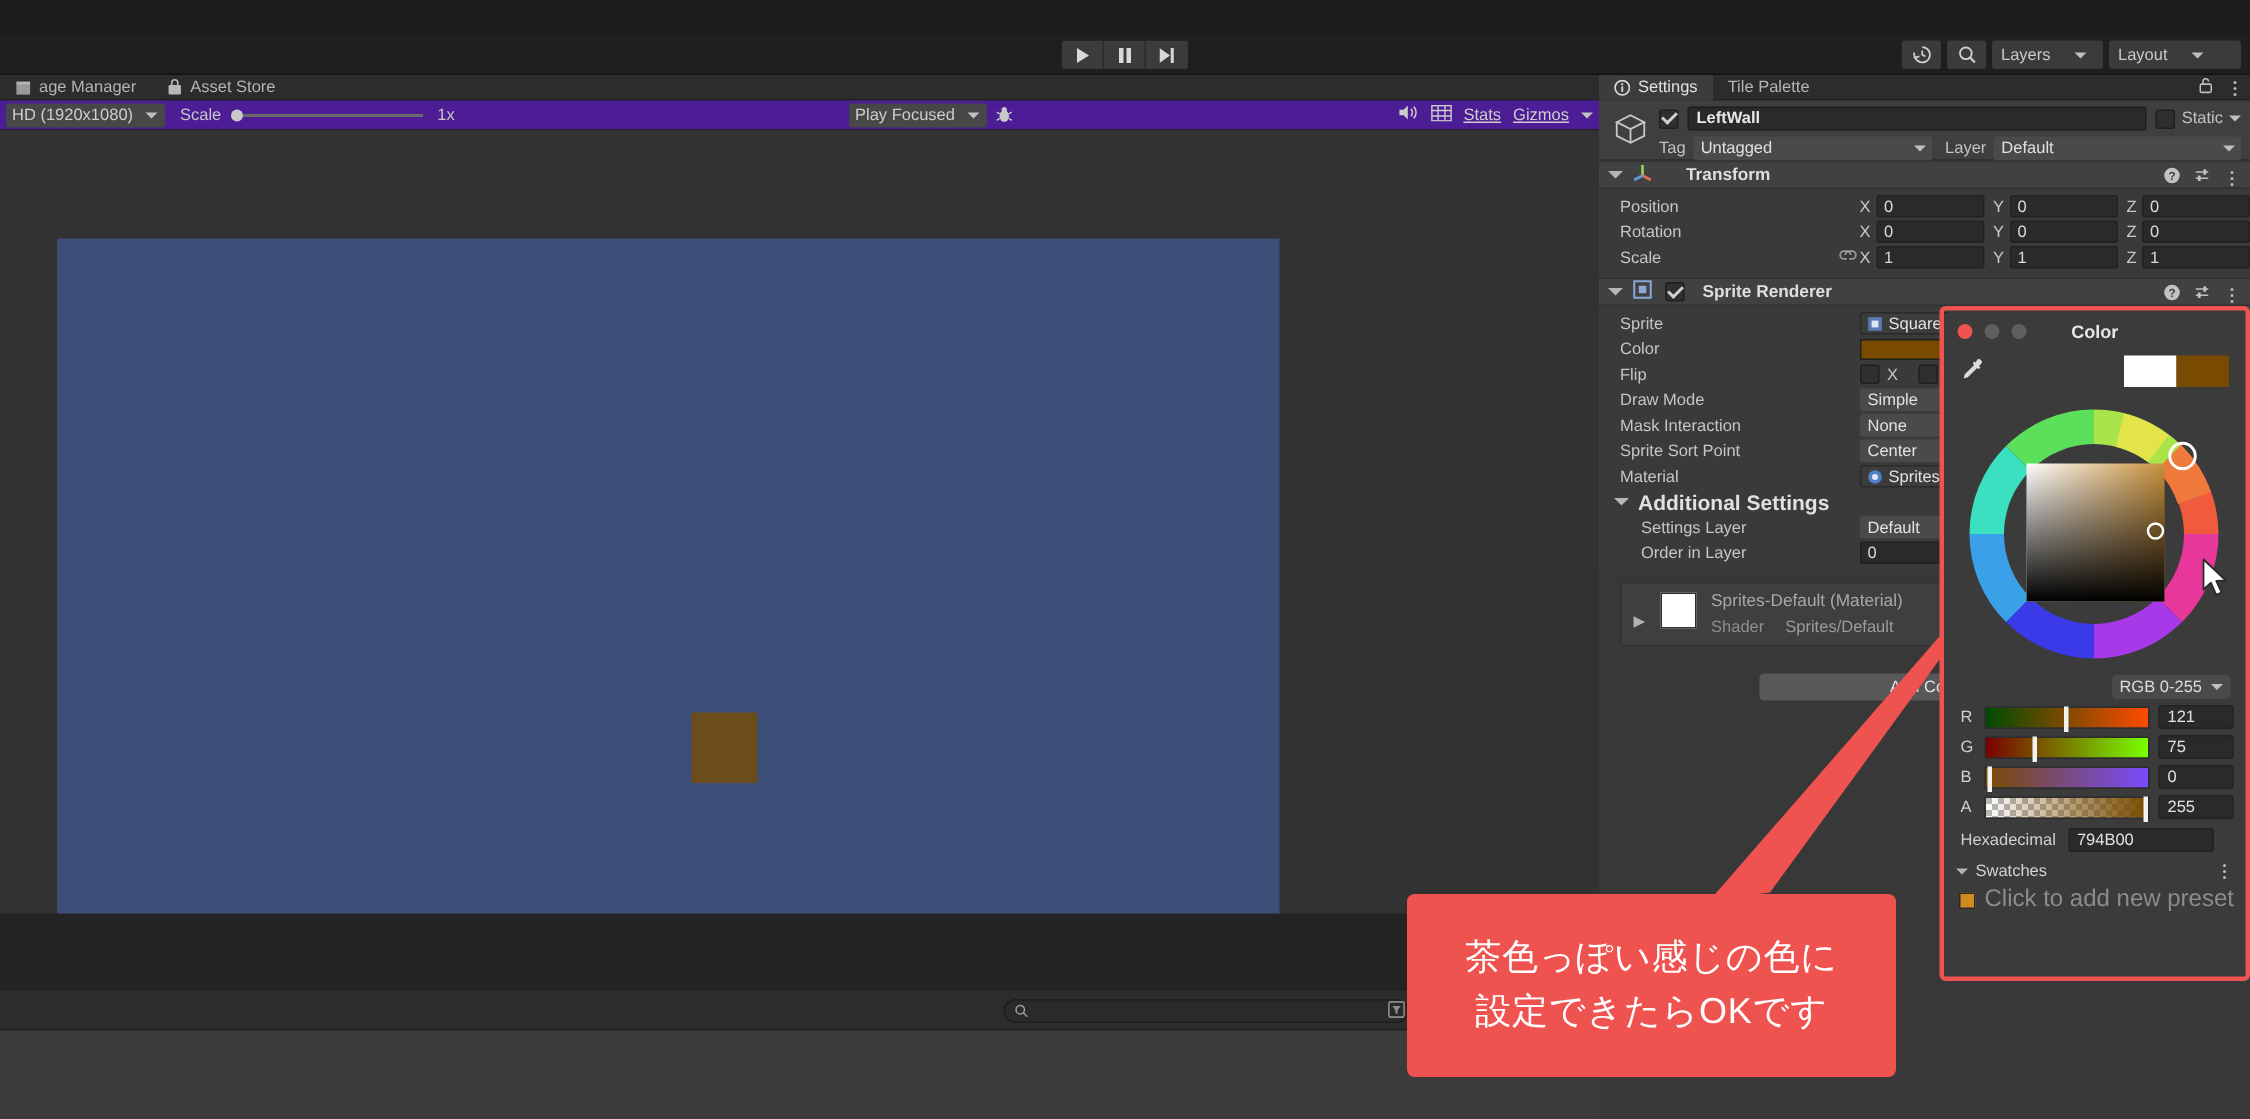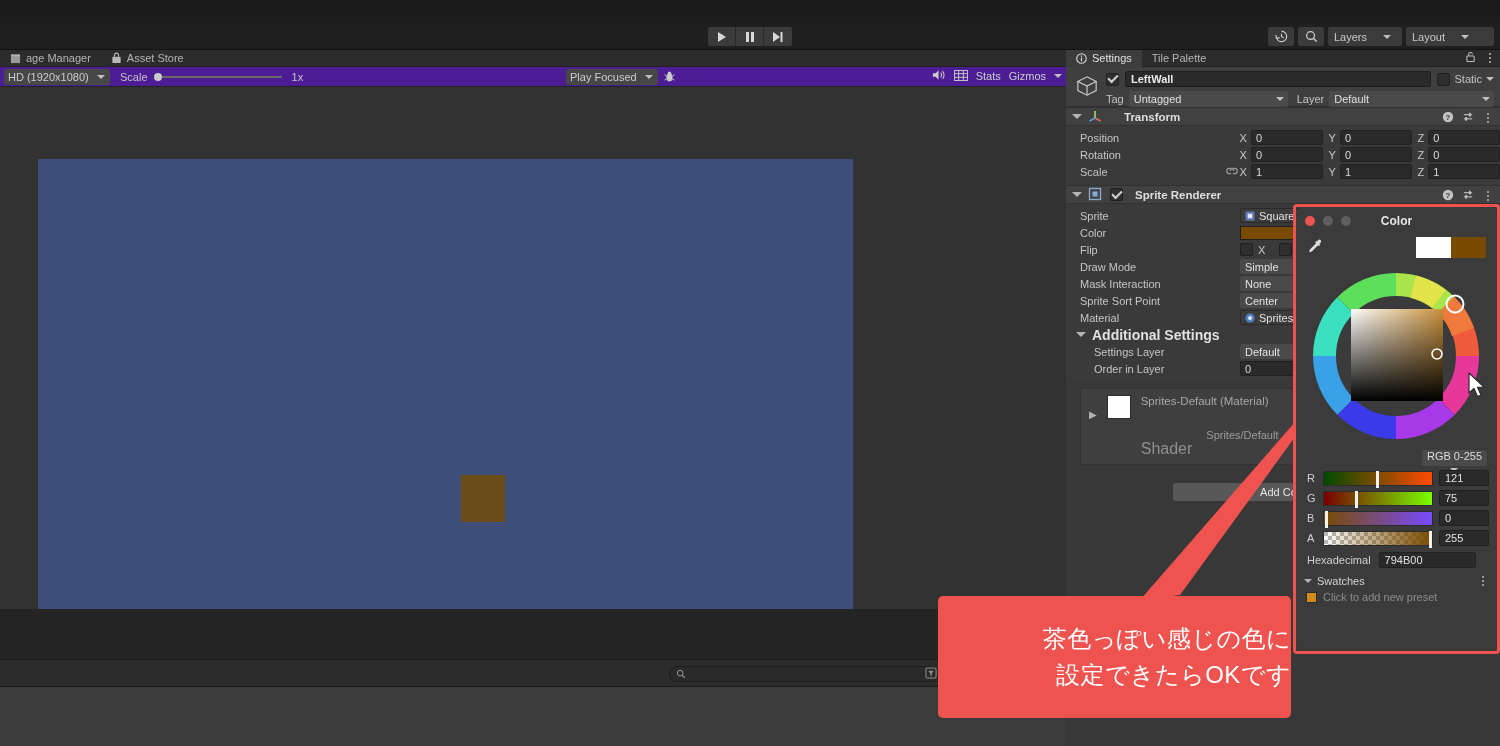--- a/index.html
+++ b/index.html
@@ -96,21 +96,21 @@
   .gt-label { font-size: 11px; color: #c6c6c6; margin: 0 6px 0 10px; }
   .slider-track {
     width: 128px; height: 2px; background: #6b6b6b; position: relative; cursor: pointer;
   }
   .slider-knob {
     position:absolute; left: 0; top: -3px; width: 8px; height: 8px; border-radius: 50%;
     background: #c9c9c9;
   }
   .gt-1x { font-size: 11px; color: #c6c6c6; margin-left: 10px; }
   .gt-right { position:absolute; right: 4px; top: 2px; display:flex; align-items:center; gap: 8px; }
-  .gt-txt { font-size: 11px; color: #cdcdcd; cursor:pointer; }
+  .gt-txt { font-size: 11px; color: #cdcdcd; cursor:pointer;text-decoration:underline; }
 
   .gameview {
     position:absolute; left:0; top: 37px; width: 1066px; height: 522px;
     background: #323232;
   }
   .gamecanvas {
     position:absolute; left: 38px; top: 72px; width: 815px; height: 458px;
     background: #3d4f78;
   }
   .gamesprite {
@@ -226,23 +226,23 @@
   .matswatch { width: 24px; height: 24px; background: #ffffff; border: 1px solid #2b2b2b; }
   .addcomp-wrap { display:flex; justify-content:center; margin-top: 18px; }
   .addcomp {
     width: 220px; height: 18px; background: #585858; border-radius: 3px;
     display:flex; align-items:center; justify-content:center; font-size: 11px; color: #e4e4e4;
     cursor:pointer;
   }
 
   
   .callout {
-    position:absolute; left: 938px; top: 596px; width: 353px; height: 122px;
+    position:absolute; left: 938px; top: 596px; width: 326px; height: 122px;
     background: #ef5350; border-radius: 5px;
-    display:flex; flex-direction: column; align-items:flex-end; justify-content:center;
+    display:flex; flex-direction: column; align-items:center; justify-content:center;
     z-index: 40;
   }
   .callout-line { color: #fff; font-size: 24px; line-height: 1.5; letter-spacing: .5px; }
   .callout-tail { position:absolute; z-index: 39; left: 1140px; top: 345px; }
 
   
   .redframe {
     position:absolute; left: 1293px; top: 204px; width: 207px; height: 450px;
     border: 3px solid #ef5350; border-radius: 4px; z-index: 45; pointer-events:none;
   }
@@ -256,42 +256,42 @@
   .tl { width: 10px; height: 10px; border-radius: 50%; }
   .cw-preview-row { position:relative; height: 30px; }
   .eyedropper { position:absolute; left: 10px; top: 4px; cursor:pointer; }
   .prev-old { position:absolute; left: 120px; top: 3px; width: 35px; height: 21px; background: #ffffff; }
   .prev-new { position:absolute; left: 155px; top: 3px; width: 35px; height: 21px; }
 
   .wheelwrap { position: relative; width: 201px; height: 182px; }
   .rgbmode-row { display:flex; justify-content:flex-end; padding: 4px 10px 2px 0; }
   .rgbmode {
     height: 16px; background: #4a4a4a; border-radius: 3px; display:flex; align-items:center; gap: 6px;
-    padding: 0 5px; font-size: 11px; color: #dcdcdc; cursor:pointer;flex-direction:column;
+    padding: 0 5px; font-size: 11px; color: #dcdcdc; cursor:pointer;
   }
   .sliderrow { display:flex; align-items:center; padding: 2px 8px 2px 11px; gap: 6px; }
   .slab { width: 10px; font-size: 11px; color: #d0d0d0; }
   .strack { flex: 1; height: 15px; position: relative; border: 1px solid #2c2c2c; cursor: pointer; }
   .shandle { position:absolute; top: -1px; width: 3px; height: 17px; background: #f2f2f2; }
   .sval {
     width: 50px; height: 16px; background: #2a2a2a; border: 1px solid #212121; border-radius: 2px;
     font-size: 11px; color: #e0e0e0; display:flex; align-items:center; padding-left: 5px;
   }
   .hexrow { display:flex; align-items:center; padding: 4px 10px 2px 11px; gap: 8px; }
   .hexlabel { font-size: 11px; color: #d0d0d0; }
   .hexfield {
     width: 97px; height: 16px; background: #2a2a2a; border: 1px solid #212121; border-radius: 2px;
     font-size: 11px; color: #e0e0e0; display:flex; align-items:center; padding-left: 5px;
   }
   .swrow { display:flex; align-items:center; padding: 5px 10px 0 8px; position: relative; }
   .swrow .foldout-sm { width:0;height:0;border-left:4px solid transparent;border-right:4px solid transparent;
                        border-top:4px solid #b5b5b5; margin-right: 5px; cursor:pointer; }
   .presetrow { display:flex; align-items:center; gap: 6px; padding: 4px 0 0 10px; }
   .presetchip { width: 11px; height: 11px; background: #d08a1e; border: 1px solid #2a2a2a; }
-  .presettext { font-size: 11px; color: #8c8c8c; text-align: right; }
+  .presettext { font-size: 16px; color: #8c8c8c; text-align: right; }
 
   .cursor-arrow { position:absolute; left: 1468px; top: 372px; z-index: 60; }
 </style>
 </head>
 <body>
 
 <div id="root">
 
 
   <div class="maintoolbar">
@@ -666,21 +666,21 @@
       </div>
     </div>
 
     <div class="matbox">
       <div style="display:flex; align-items:flex-start; gap: 10px;">
         <span style="color:#b2b2b2; font-size:10px; margin-top:14px;">▶</span>
         <span class="matswatch"></span>
         <div style="flex:1">
           <div style="font-size:11.5px; color:#a8a8a8;">Sprites-Default (Material)</div>
           <div style="display:flex; align-items:center; gap: 14px; margin-top:5px;">
-            <span style="font-size:16px; color:#8f8f8f;margin-top:28px;">Shader</span>
+            <span style="font-size:11px; color:#8f8f8f;">Shader</span>
             <span style="font-size:11px; color:#9c9c9c;">Sprites/Default</span>
           </div>
         </div>
       </div>
     </div>
 
     <div class="addcomp-wrap">
       <div class="addcomp">Add Com</div>
     </div>
   </div>

